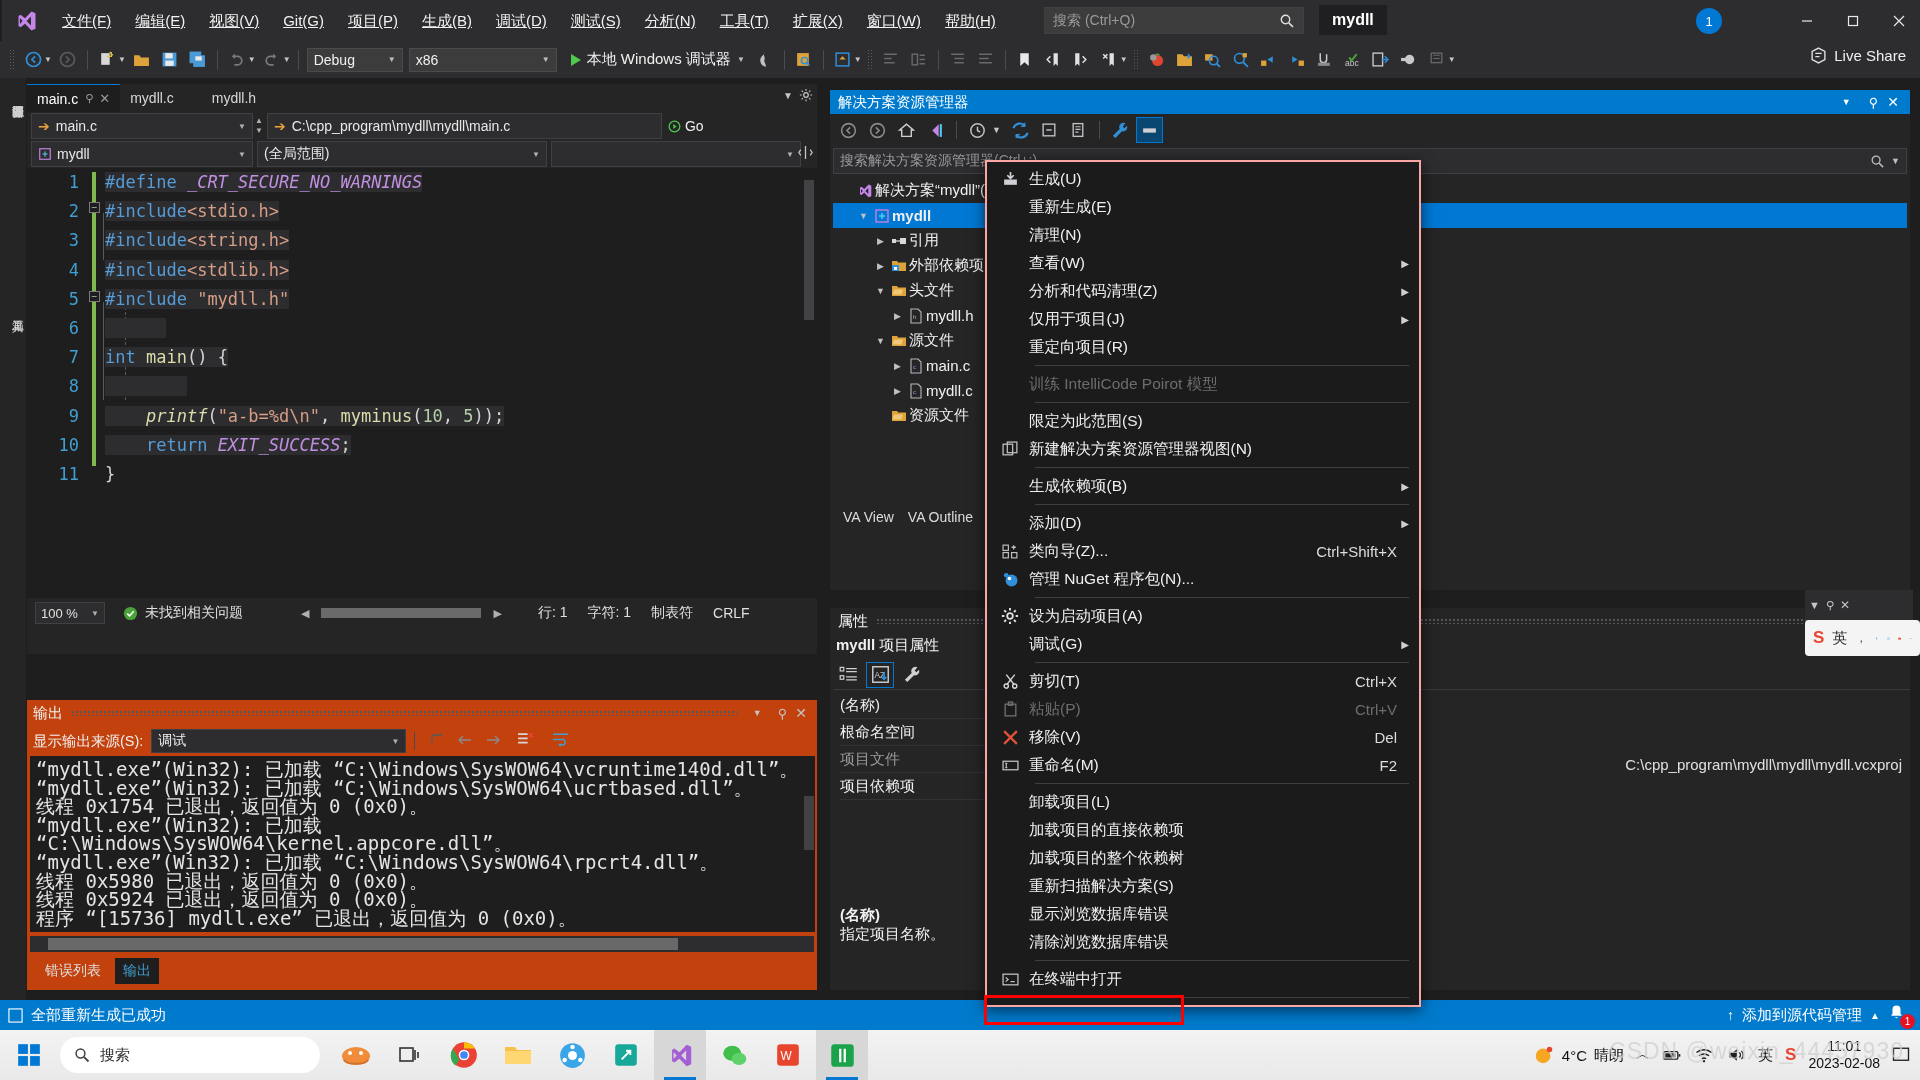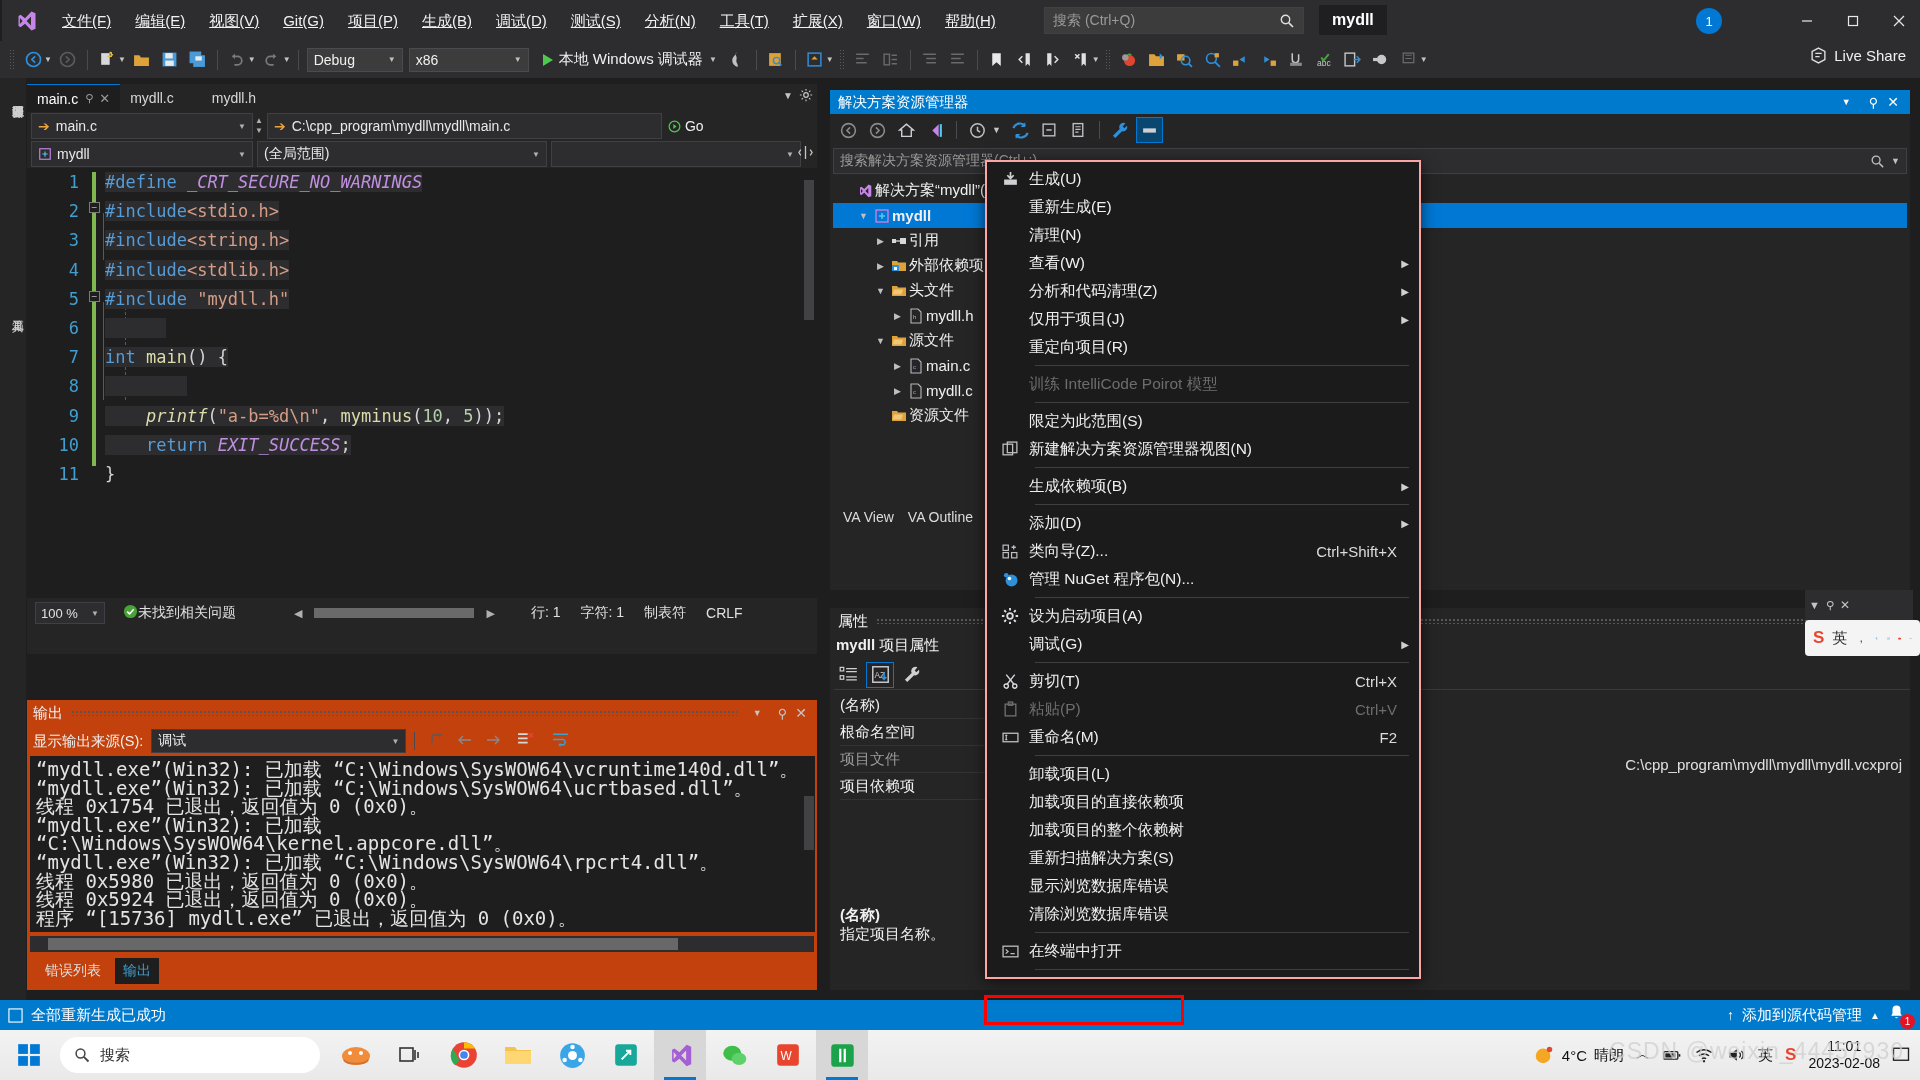--- a/index.html
+++ b/index.html
@@ -316,21 +316,21 @@
           <path d="M11 5H7a4 4 0 000 8h3" stroke="#7a7a7e" stroke-width="1.6" fill="none"></path>
           <path d="M9.5 2.5 12.5 5l-3 2.5z" fill="#7a7a7e"></path>
         </svg>
       </div>
     <span class="tb-caret">▼</span>
     <div class="tb-sep"></div>
     <div class="combo" style="width:96px">
       <span class="cv">Debug</span>
         <span class="cc">▼</span>
     </div>
-    <div class="combo" style="width:120px">
+    <div class="combo" style="width:148px">
       <span class="cv">x86</span>
         <span class="cc">▼</span>
     </div>
     <div class="startbtn">
       <span class="tri"></span>
       <span>本地 Windows 调试器</span>
       <span class="cc" style="font-size:8px;color:#c0c0c0;margin-left:6px">▼</span>
     </div>
     <div class="tb">
         <svg viewBox="0 0 16 16">
@@ -592,21 +592,21 @@
       <div class="codescroll">
           <div class="thumb"></div>
         </div>
     </div>
 
     <div class="editstatus">
       <div class="zoomcombo">
         <span>100 %</span>
         <span style="margin-left:auto;font-size:8px;color:#b0b0b0">▼</span>
       </div>
-      <span style="margin-left:18px;display:flex;">
+      <span style="margin-left:18px;display:flex;align-items:center;gap:7px">
         <svg width="15" height="15" viewBox="0 0 16 16">
             <circle cx="8" cy="8" r="7" fill="#4aa23a"></circle>
             <path d="M4.5 8.2 7 10.6l4.4-5" stroke="#fff" stroke-width="1.7" fill="none"></path>
           </svg>
         <span>未找到相关问题</span>
       </span>
       <span style="margin-left:58px;color:#b0b0b0;font-size:11px">◀</span>
       <span style="display:inline-block;width:160px;height:10px;background:#6a6a6a;margin:0 12px"></span>
       <span style="color:#b0b0b0;font-size:11px">▶</span>
       <span style="margin-left:36px">行: 1</span>
@@ -1070,20 +1070,29 @@
             <rect x="3" y="3" width="10" height="11" fill="none" stroke="#6d6d6d" stroke-width="1.3"></rect>
             <rect x="6" y="1" width="4" height="3" fill="none" stroke="#6d6d6d" stroke-width="1.3"></rect>
           </svg>
         </span>
         <span class="clabel">粘贴(P)</span>
         <span class="cacc">Ctrl+V</span>
       </div>
       <div class="ci">
         <span class="cicon">
           <svg width="17" height="17" viewBox="0 0 16 16">
+            <path d="M2 2l12 12M14 2L2 14" stroke="#e0513a" stroke-width="2.2"></path>
+          </svg>
+        </span>
+        <span class="clabel">移除(V)</span>
+        <span class="cacc">Del</span>
+      </div>
+      <div class="ci">
+        <span class="cicon">
+          <svg width="17" height="17" viewBox="0 0 16 16">
             <rect x="1" y="4" width="14" height="8" fill="none" stroke="#c0c0c4" stroke-width="1.2"></rect>
             <path d="M4 6v4M3 6h2M3 10h2" stroke="#c0c0c4" stroke-width="1.1"></path>
           </svg>
         </span>
         <span class="clabel">重命名(M)</span>
         <span class="cacc">F2</span>
       </div>
       <div class="csep"></div>
       <div class="ci">
         <span class="cicon"></span>

